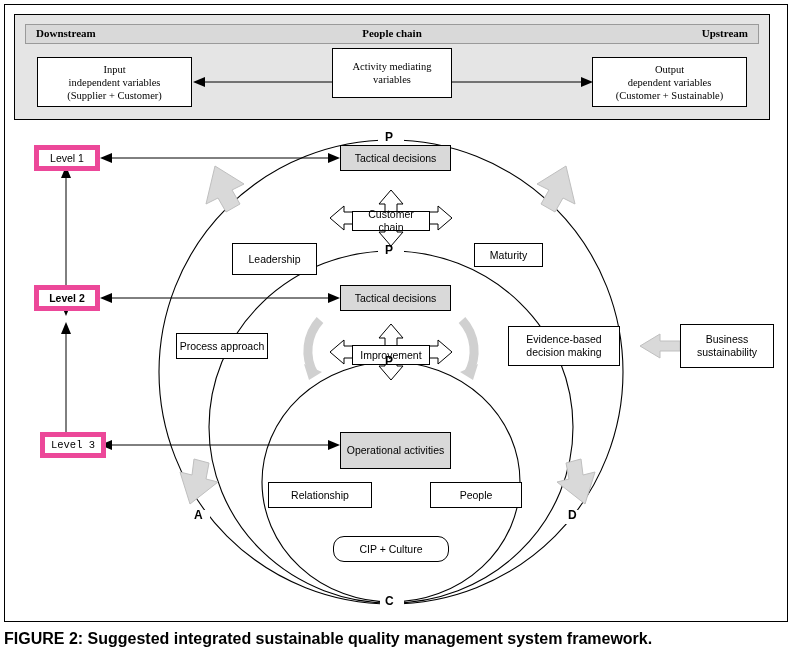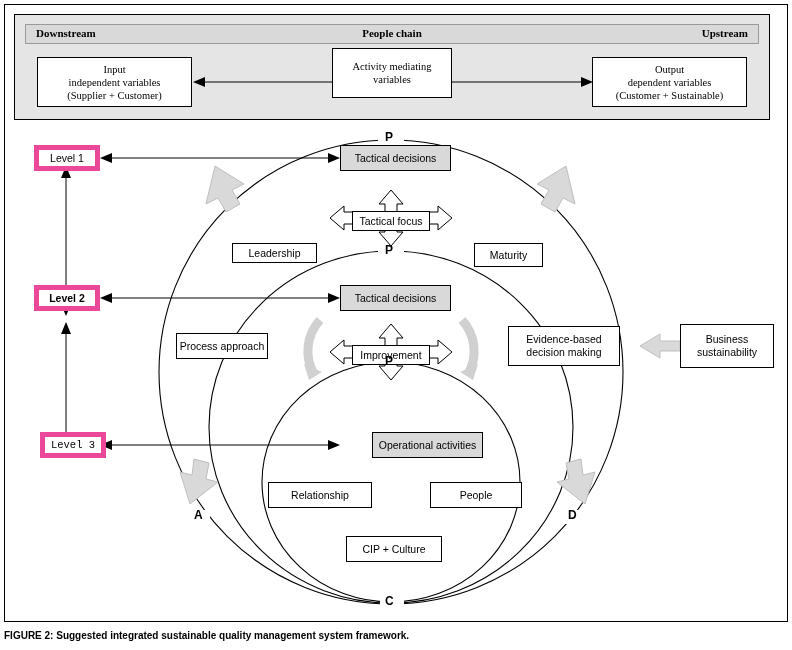--- a/index.html
+++ b/index.html
@@ -118,21 +118,21 @@
     position: absolute;
     font-size: 12px;
     font-weight: bold;
     color: #000;
   }
 
   .caption {
     position: absolute;
     left: 4px;
     top: 630px;
-    font-size: 10px;
+    font-size: 16px;
     font-weight: bold;
     color: #000;
   }
   .caption .cap-text { font-weight: bold; }
 
   svg.overlay {
     position: absolute;
     left: 0;
     top: 0;
     width: 784px;
@@ -271,51 +271,51 @@
     <div class="level-label" style="left:36px; top:308px;font-family:Liberation Mono, monospace;">
       <span>Level 3</span>
     </div>
 
     <div class="node shaded" style="left:336px; top:21px; width:111px; height:26px;">
       <span>Tactical decisions</span>
     </div>
     <div class="node shaded" style="left:336px; top:161px; width:111px; height:26px;">
       <span>Tactical decisions</span>
     </div>
-    <div class="node shaded" style="left:336px; top:308px; width:111px; height:26px;margin-left:32px;">
+    <div class="node shaded" style="left:336px; top:308px; width:111px; height:37px;">
       <span>Operational activities</span>
     </div>
 
     <div class="node" style="left:348px; top:87px; width:78px; height:20px;">
-      <span>Tactical focus</span>
+      <span>Customer chain</span>
     </div>
     <div class="node" style="left:348px; top:221px; width:78px; height:20px;">
       <span>Improvement</span>
     </div>
 
-    <div class="node" style="left:228px; top:119px; width:85px; height:20px;">
+    <div class="node" style="left:228px; top:119px; width:85px; height:32px;">
       <span>Leadership</span>
     </div>
     <div class="node" style="left:470px; top:119px; width:69px; height:24px;">
       <span>Maturity</span>
     </div>
     <div class="node" style="left:172px; top:209px; width:92px; height:26px;">
       <span>Process approach</span>
     </div>
     <div class="node" style="left:504px; top:202px; width:112px; height:40px;">
       <span style="white-space:pre-line">Evidence-based
 decision making</span>
     </div>
     <div class="node" style="left:264px; top:358px; width:104px; height:26px;">
       <span>Relationship</span>
     </div>
     <div class="node" style="left:426px; top:358px; width:92px; height:26px;">
       <span>People</span>
     </div>
-    <div class="node" style="left:342px; top:412px; width:96px; height:26px;">
+    <div class="node" style="left:329px; top:412px; width:116px; height:26px;border-radius:11px;">
       <span>CIP + Culture</span>
     </div>
 
     <div class="node" style="left:676px; top:200px; width:94px; height:44px;">
       <span style="white-space:pre-line">Business
 sustainability</span>
     </div>
 
     <div class="pdca-letter" style="left:381px; top:6px;">
       <span>P</span>

